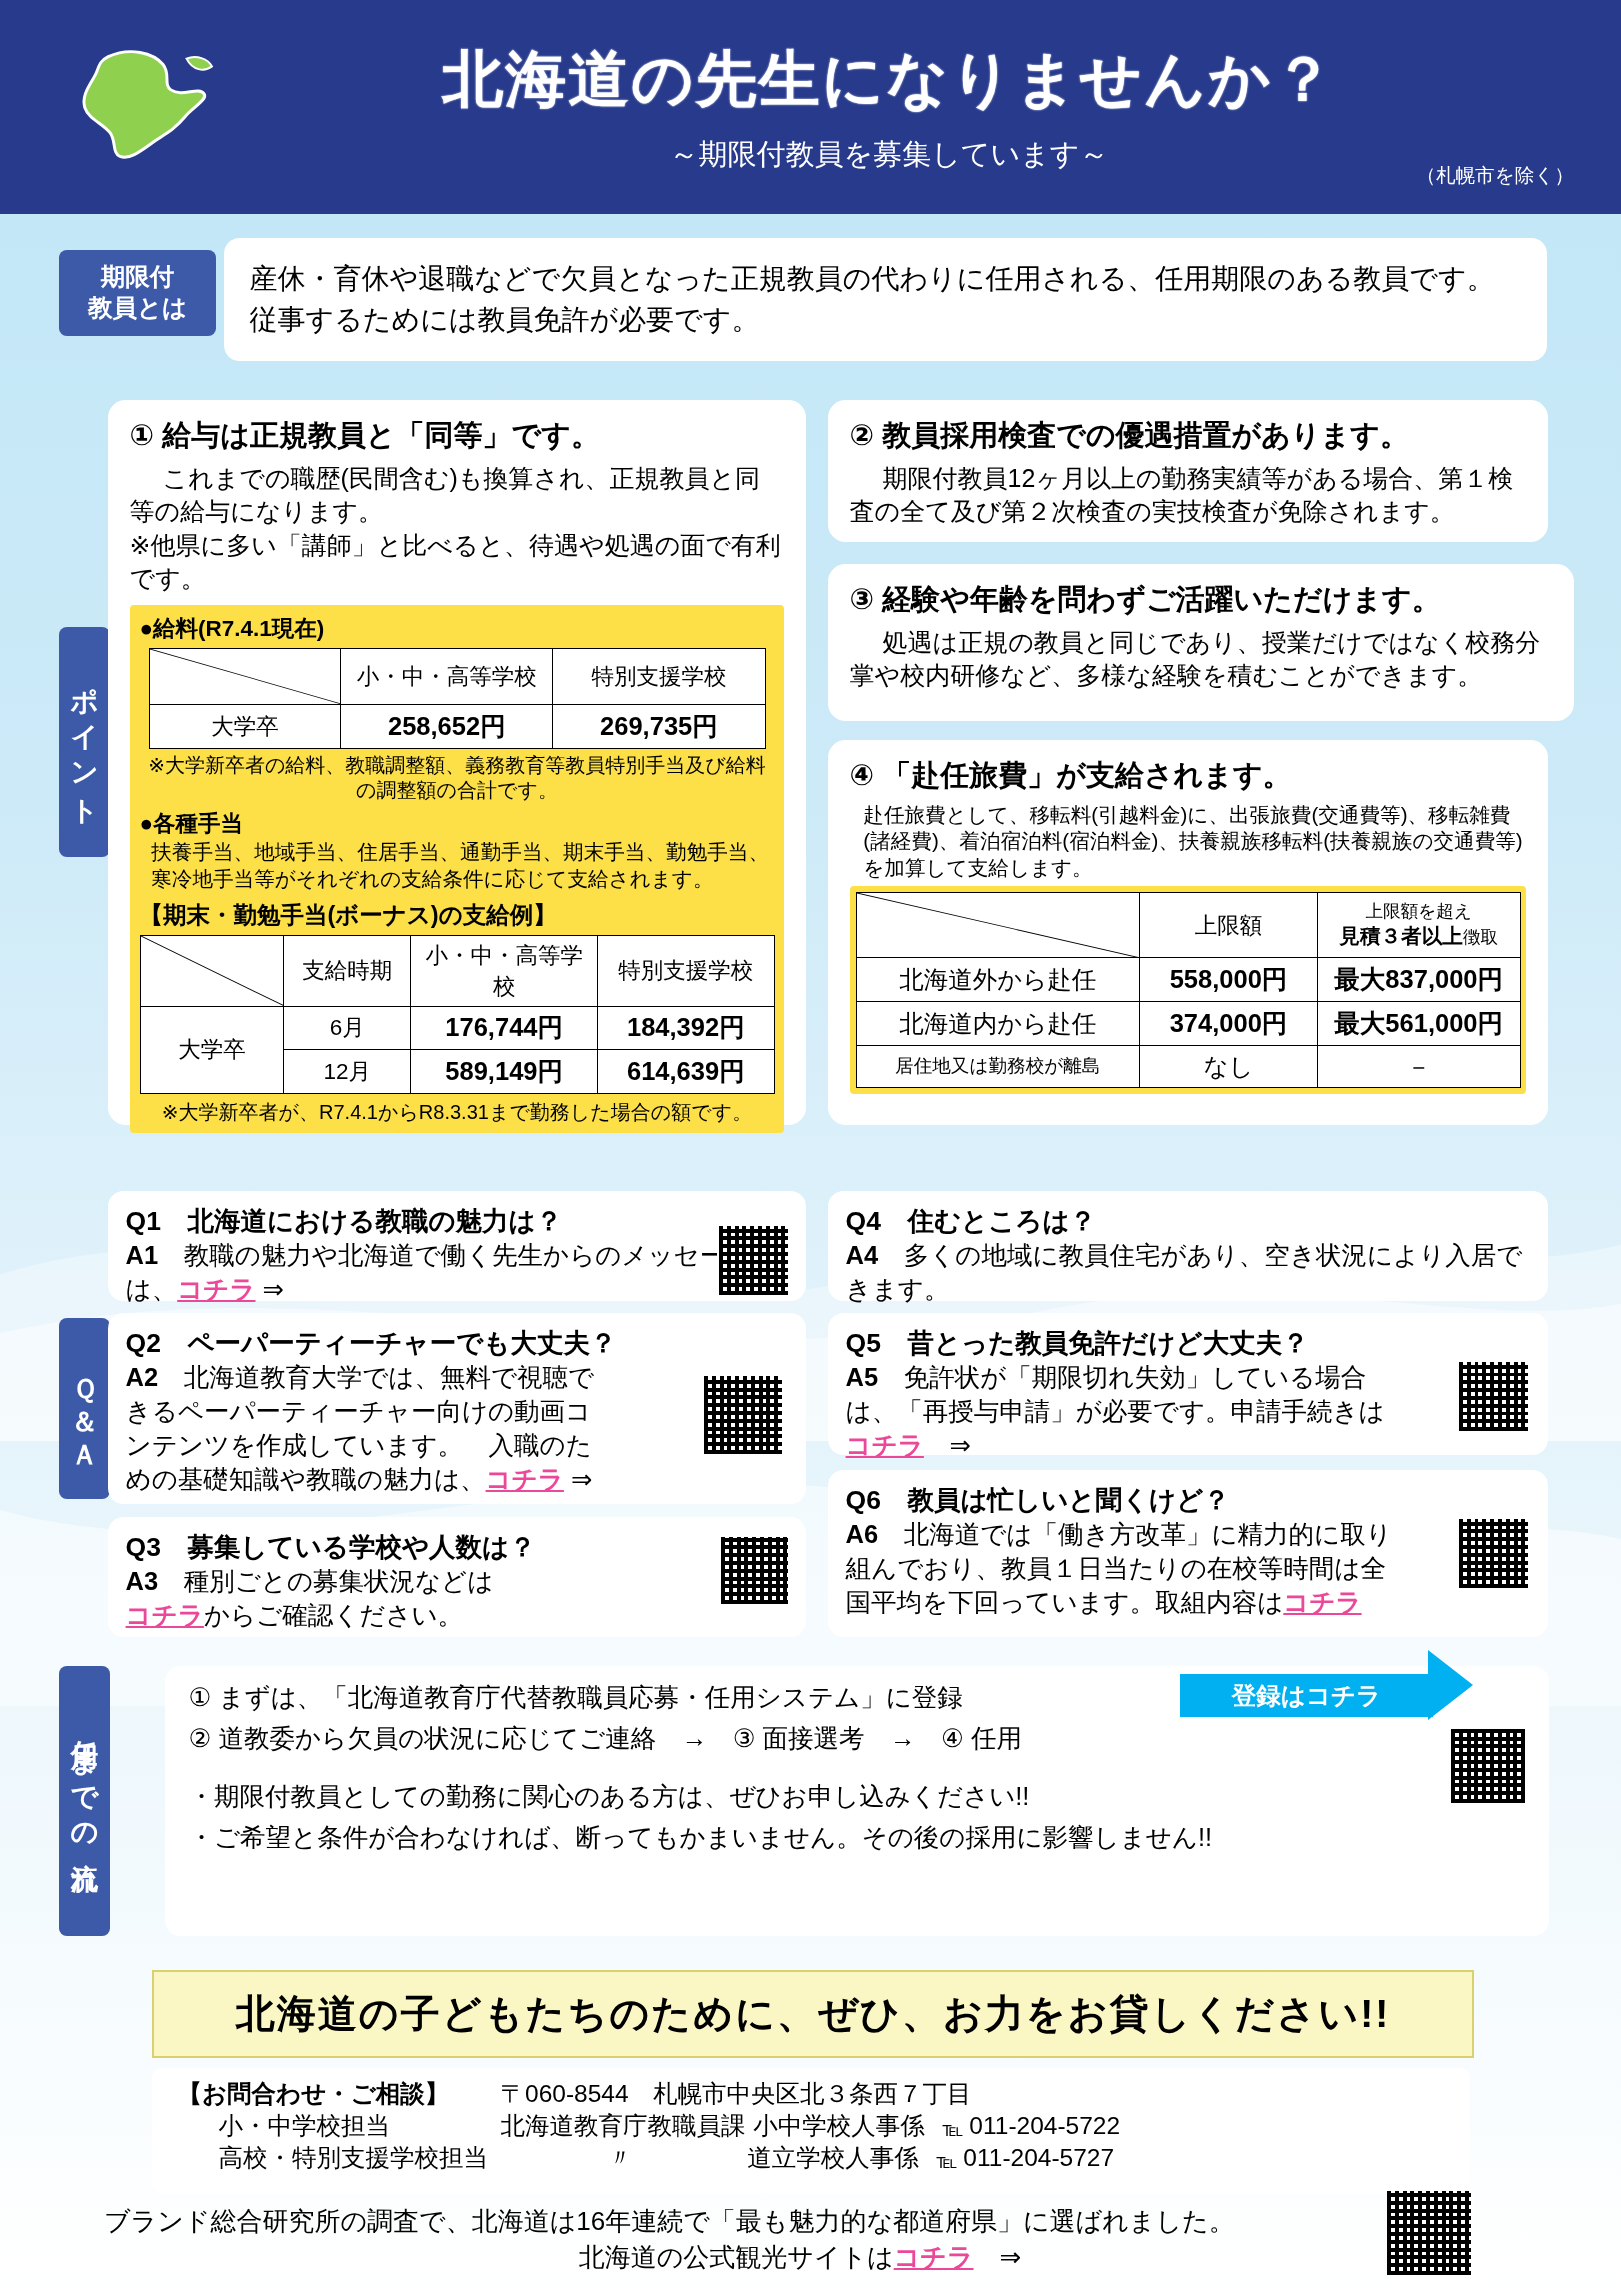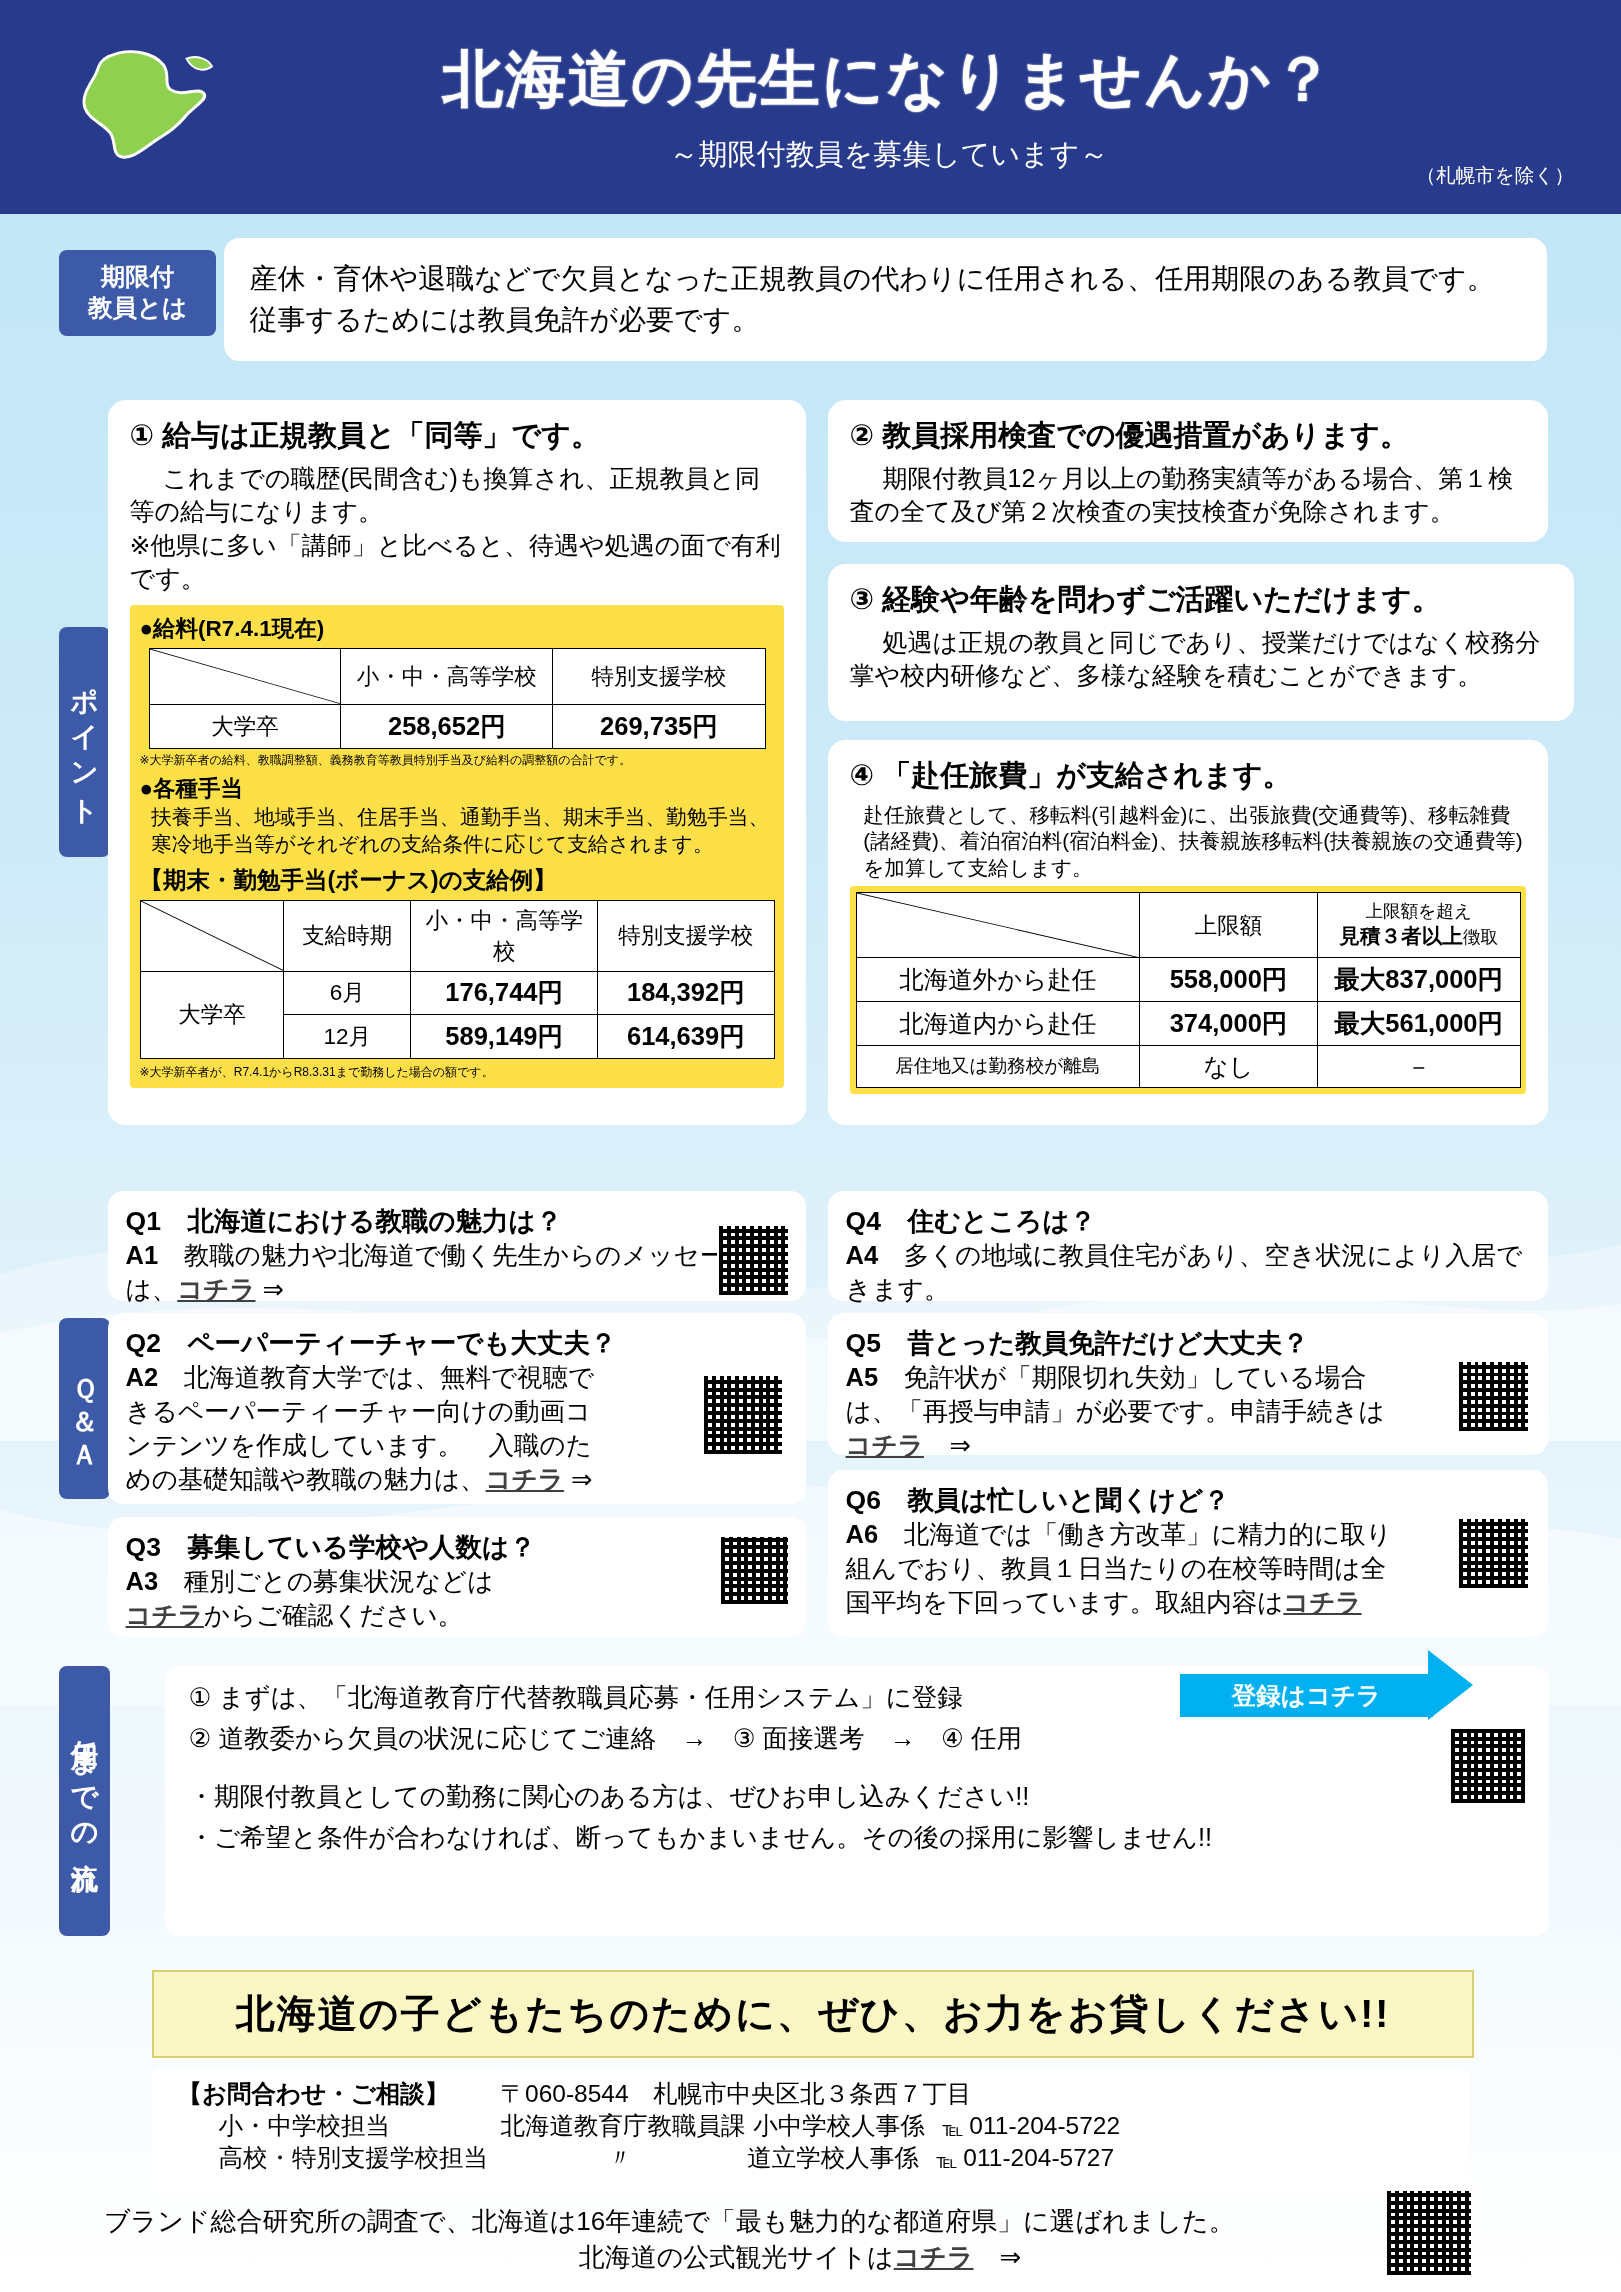--- a/index.html
+++ b/index.html
@@ -55,39 +55,39 @@
   #tab-flow{left:59px;top:1666px;width:51px;height:270px;font-size:27.4px;}
 
   
   .panel{
     position:absolute;background:#fff;border-radius:17.6px;box-sizing:border-box;
     padding:15.7px 21.6px;
   }
   .p-title{font-size:29px;font-weight:bold;margin:0 0 5.9px 0;}
   .p-text{font-size:25px;line-height:1.34;margin:0;}
   .small{font-size:20.6px;line-height:1.3;}
-  .xsmall{font-size:12px;line-height:1.25;}
+  .xsmall{font-size:20px;line-height:1.25;text-align:center;}
 
   .yellow{background:#fde047;}
 
   
   table{border-collapse:collapse;}
   td,th{border:1px solid #000;text-align:center;font-size:22.5px;padding:3.9px 5.9px;}
   .diagcell{position:relative;overflow:hidden;}
   .diagcell svg{position:absolute;left:0;top:0;width:100%;height:100%;}
 
   
   .qa{
     position:absolute;background:#fff;border-radius:15.7px;box-sizing:border-box;
     padding:11.8px 17.6px;
   }
   .qline{font-size:26.5px;font-weight:bold;margin:0;}
   .aline{font-size:25.5px;line-height:1.33;margin:0;}
   .qlabel{font-weight:bold;}
-  .link{color:#404040;text-decoration:underline;font-weight:bold;}
+  .link{color:#ec4899;text-decoration:underline;font-weight:bold;}
 
   
   .qr{background:
       repeating-linear-gradient(0deg,#000 0 3.9px,#fff 3.9px 7.8px),
       repeating-linear-gradient(90deg,#000 0 3.9px,#fff 3.9px 7.8px);
     background-blend-mode:multiply;
     border:2.9px solid #fff;
   }
 
   

